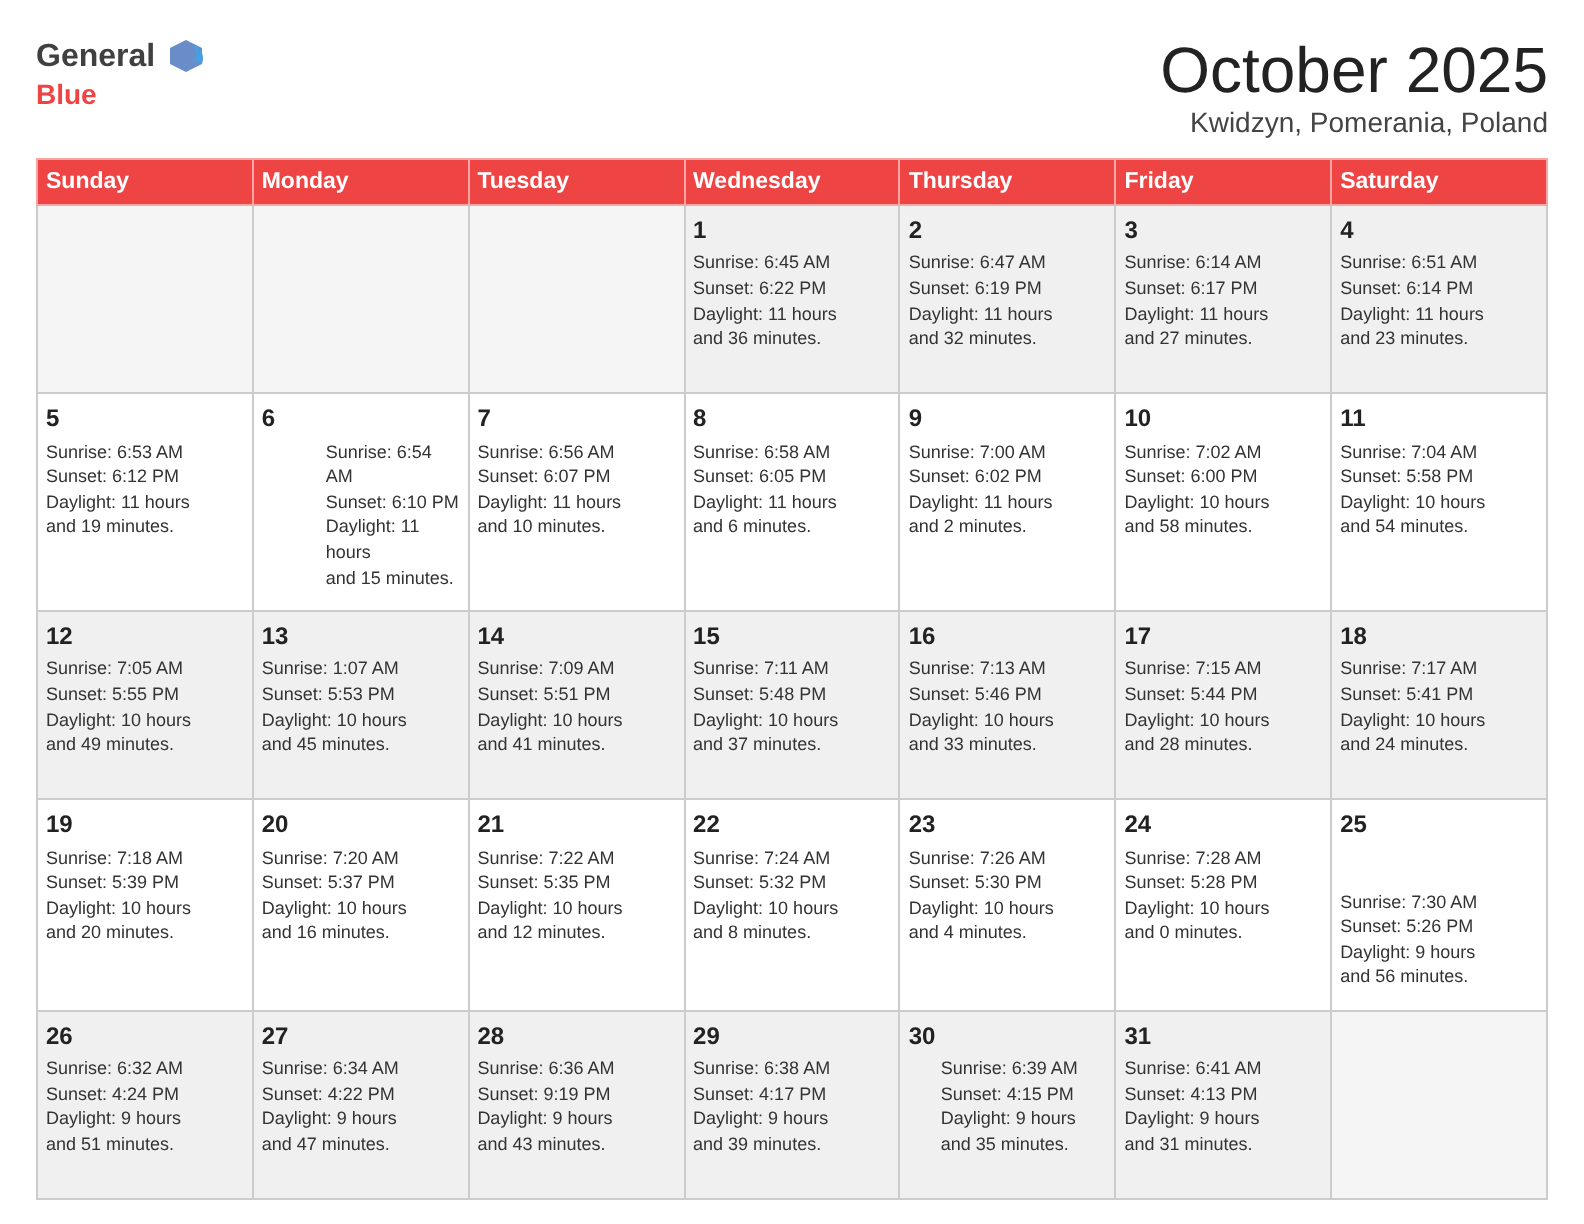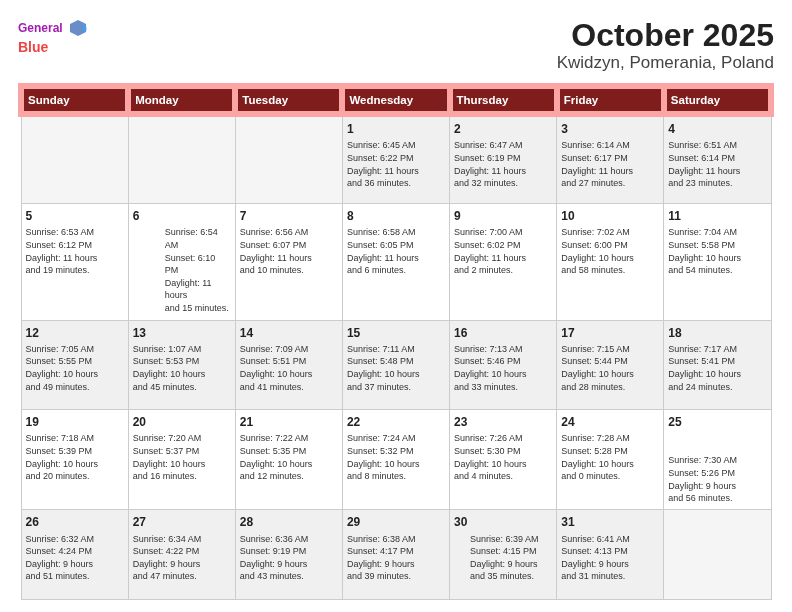--- a/index.html
+++ b/index.html
@@ -21,65 +21,65 @@
       display: flex;
       justify-content: space-between;
       align-items: flex-start;
       margin-bottom: 10px;
     }
     .logo {
       display: flex;
       align-items: center;
     }
     .logo-text-general {
-      font-size: 12px;
+      font-size: 16px;
       font-weight: bold;
-      color: #a21caf;
+      color: #404040;
       line-height: 1.1;
     }
     .logo-text-blue {
       font-size: 14px;
       font-weight: bold;
       color: #ef4444;
       line-height: 1.1;
     }
     .logo-icon {
       width: 24px;
       height: 24px;
       margin-left: 3px;
       margin-top: -2px;
     }
     .title-block {
       text-align: right;
     }
     .title-month {
       font-size: 32px;
-      font-weight: bold;
+      font-weight: normal;
       color: #222;
       line-height: 1.1;
     }
     .title-location {
-      font-size: 17px;
+      font-size: 14px;
       color: #444;
     }
     .calendar {
       flex: 1;
       border: 1px solid #ccc;
       border-collapse: collapse;
       width: 100%;
       table-layout: fixed;
     }
     .calendar th {
-      background-color: #7f1d1d;
+      background-color: #ef4444;
       color: #fff;
       font-size: 11.5px;
       font-weight: bold;
       padding: 5px 4px;
       text-align: left;
-      border: 6px solid #fca5a5;
+      border: 1px solid #fca5a5;
     }
     .calendar td {
       vertical-align: top;
       border: 1px solid #ccc;
       padding: 4px 4px 3px 4px;
       font-size: 9.5px;
       color: #333;
       line-height: 1.35;
       height: 88px;
     }

